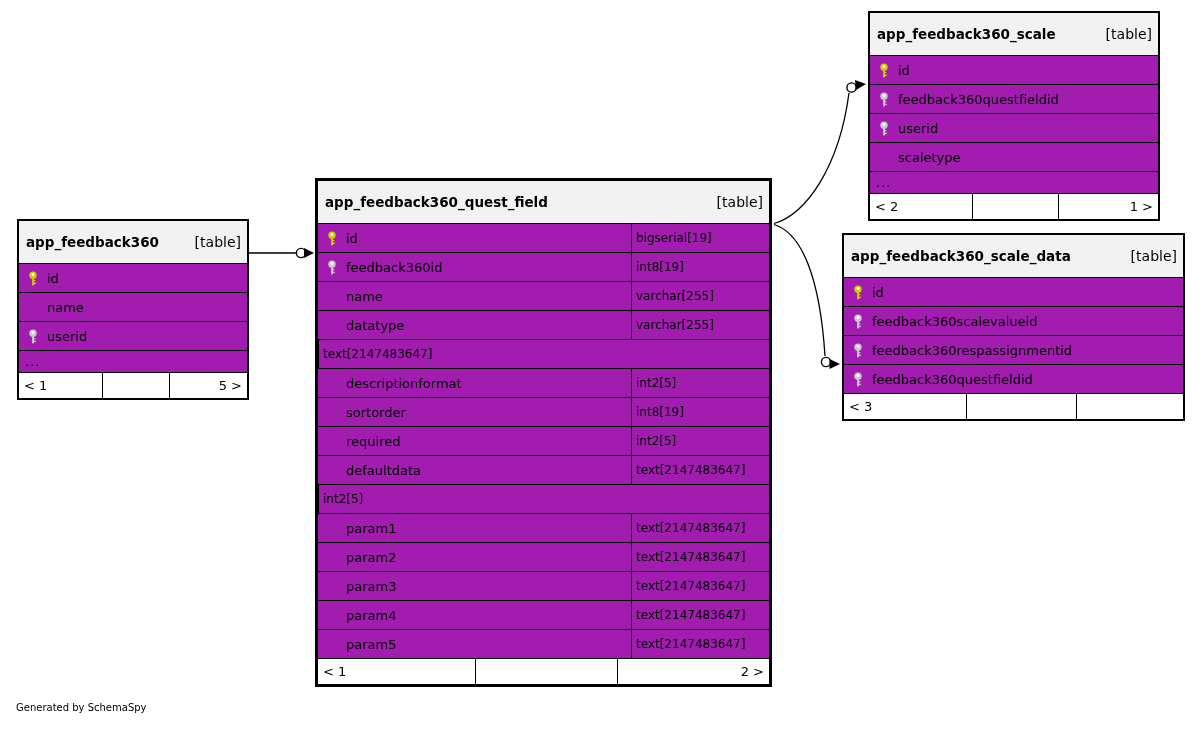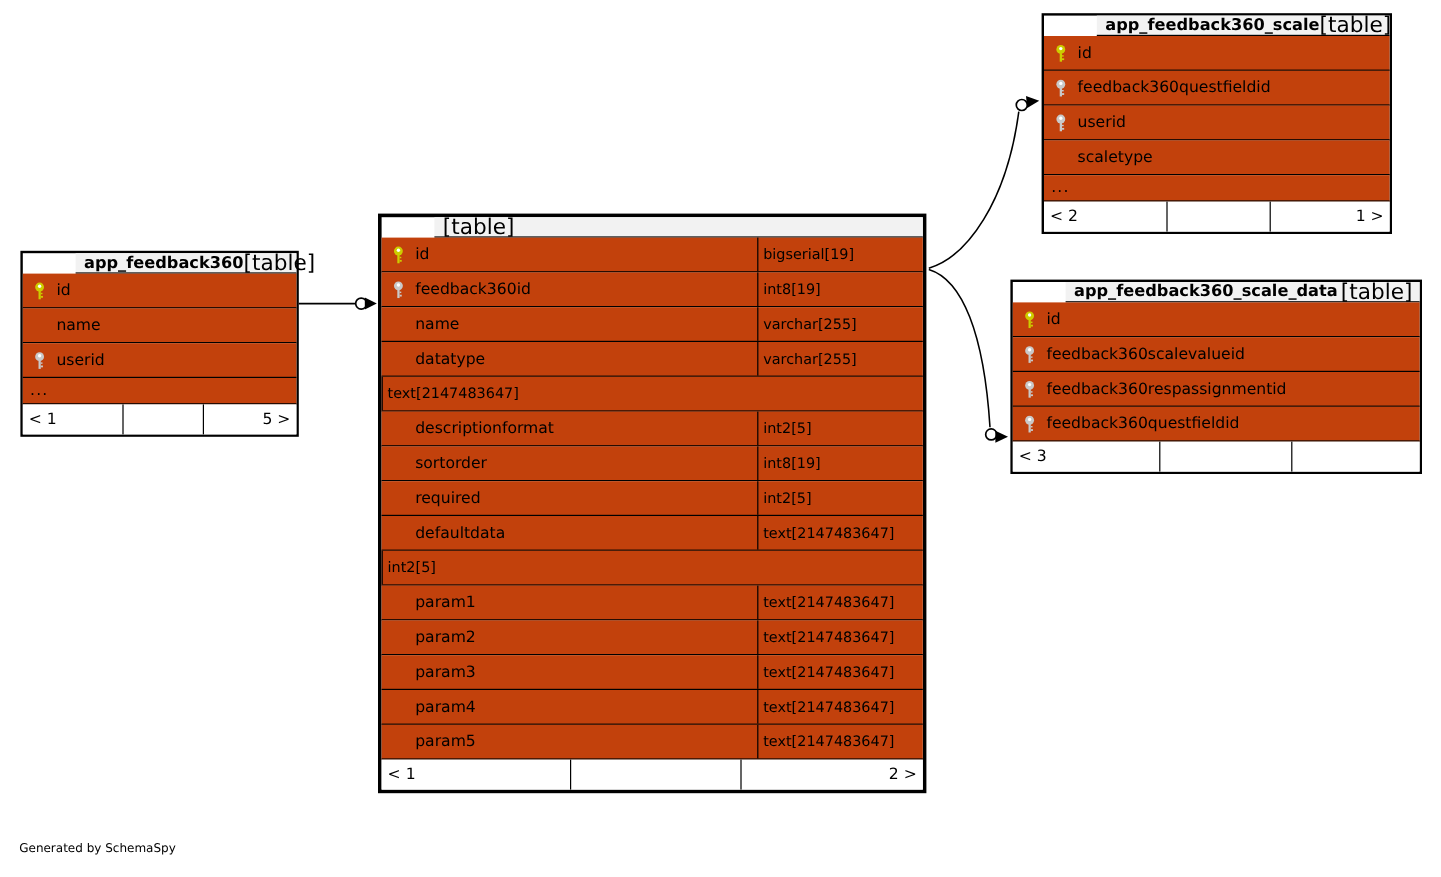--- a/index.html
+++ b/index.html
@@ -8,27 +8,27 @@
     --hdr:#f2f2f2;
     --line:#000000;
   }
   html,body{margin:0;padding:0;background:#ffffff;}
   body{font-family:"DejaVu Sans", sans-serif; color:#000;}
   #canvas{position:relative;width:1201px;height:731px;background:#ffffff;overflow:hidden;}
 
   
   .tbl{position:absolute;border:2px solid var(--line);background:#ffffff;box-sizing:border-box;}
   .tbl.main{border-width:3px;}
-  .hdr{height:17px;border-bottom:1px solid var(--line);background:var(--hdr);
+  .hdr{height:43px;border-bottom:1px solid var(--line);background:var(--hdr);
        display:flex;align-items:center;justify-content:space-between;
-       padding:0 6px 0 7px;box-sizing:border-box;margin-left:44px;}
+       padding:0 6px 0 7px;box-sizing:border-box;}
   .ttl{font-weight:bold;font-size:13.5px;white-space:nowrap;}
-  .tag{font-size:18px;white-space:nowrap;}
+  .tag{font-size:14px;white-space:nowrap;}
   .row{height:29px;border-bottom:1px solid var(--line);box-sizing:border-box;
-       display:flex;align-items:center;font-size:13px;background:#c2410c;}
+       display:flex;align-items:center;font-size:13px;background:#a21caf;}
   .padrow{padding-left:9px;}
   .key{width:19px;flex:0 0 19px;display:flex;align-items:center;}
   .key.none svg{visibility:hidden;}
   .pk svg{fill:var(--pk);}
   .fk svg{fill:var(--fk);}
   .cname{white-space:nowrap;}
   .namecell{display:flex;align-items:center;width:313px;flex:0 0 313px;
             box-sizing:border-box;padding-left:9px;height:100%;}
   .typecell{flex:1;border-left:1px solid var(--line);height:100%;
             display:flex;align-items:center;padding-left:4px;font-size:12px;white-space:nowrap;}
@@ -71,21 +71,21 @@
 
     <path d="M774,223.5 C806,214 839,168 849,93"></path>
     <circle cx="851.5" cy="87.5" r="4.6"></circle>
     <polygon points="866,84 855,80 856,90"></polygon>
 
     <path d="M774,224.5 C802,233 820,278 825,356"></path>
     <circle cx="826" cy="362" r="4.6"></circle>
     <polygon points="840,364 829.5,359 829.5,369"></polygon>
   </svg>
 
-  <div class="tbl" style="left:17px;top:209px;width:232px;">
+  <div class="tbl" style="left:17px;top:219px;width:232px;">
     <div class="hdr">
       <span class="ttl">app_feedback360</span>
       <span class="tag">[table]</span>
     </div>
     <div class="row padrow">
       <span class="key pk">
           <svg width="11" height="15" viewBox="0 0 11 15">
             <use href="#keyicon"></use>
           </svg>
         </span>
@@ -112,20 +112,21 @@
     </div>
     <div class="ftr">
       <span class="fc first" style="width:83px;">&lt; 1</span>
       <span class="fc mid" style="width:67px;"></span>
       <span class="fc last">5 &gt;</span>
     </div>
   </div>
 
   <div class="tbl main" style="left:315px;top:178px;width:457px;">
     <div class="hdr">
+      <span class="ttl">app_feedback360_quest_field</span>
       <span class="tag">[table]</span>
     </div>
 
     <div class="row">
       <span class="namecell">
           <span class="key pk">
             <svg width="11" height="15" viewBox="0 0 11 15">
               <use href="#keyicon"></use>
             </svg>
           </span>

